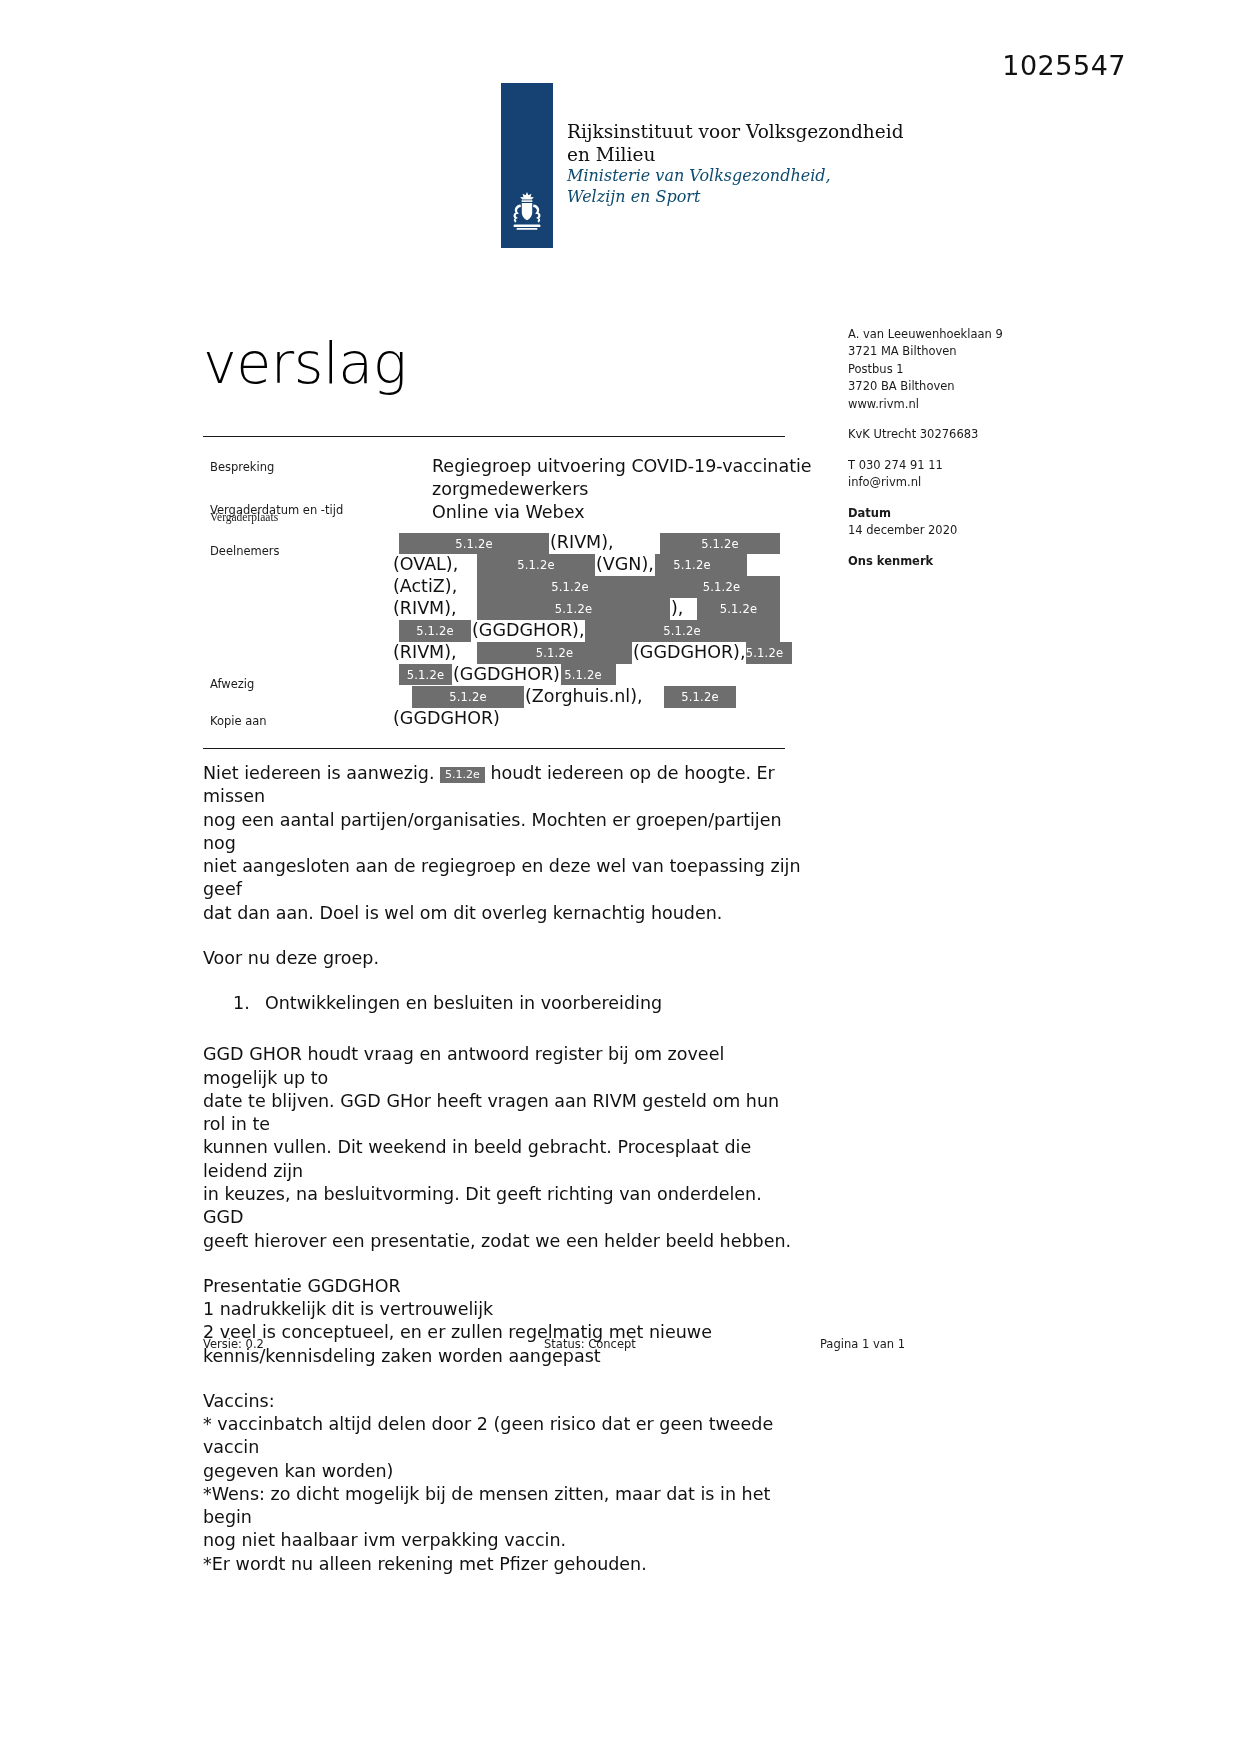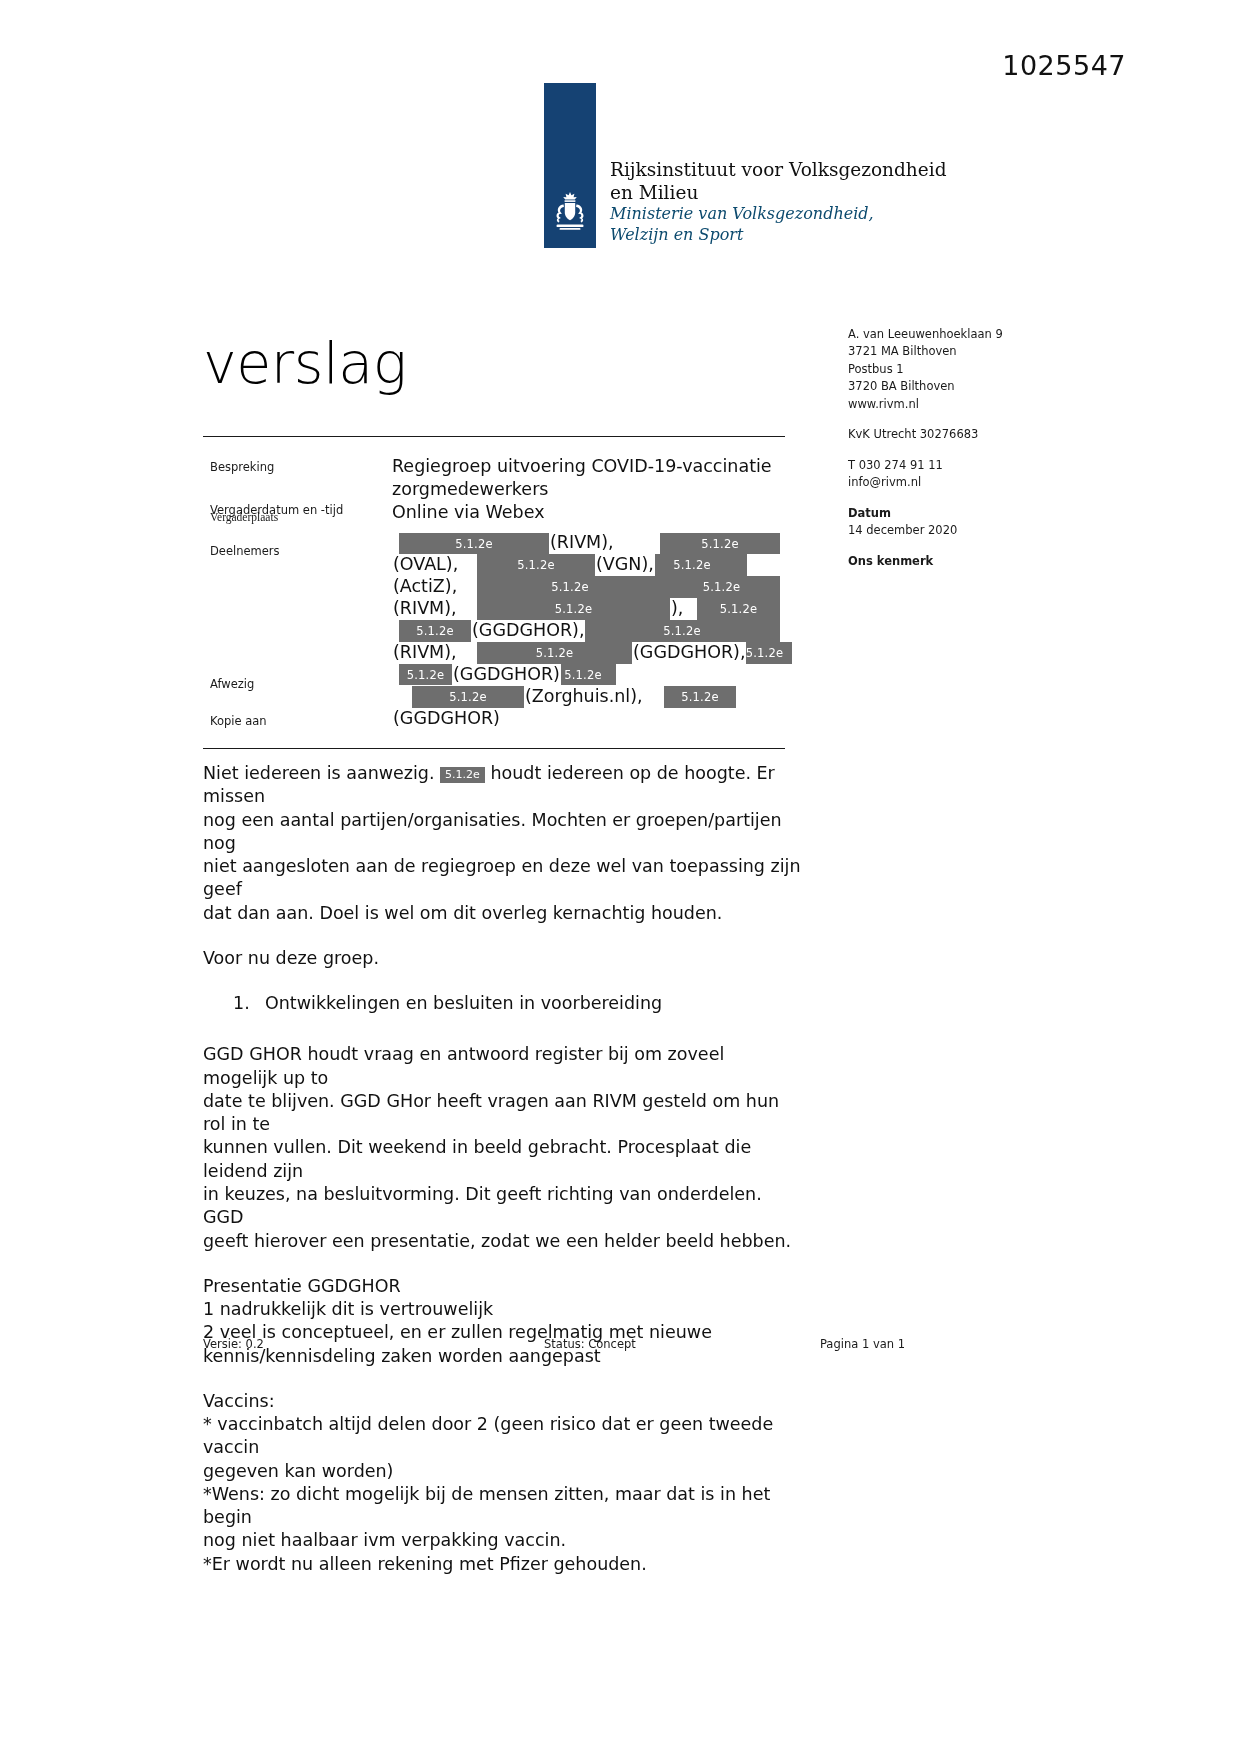--- a/index.html
+++ b/index.html
@@ -26,24 +26,24 @@
     right: 36px;
     font-size: 27px;
     letter-spacing: 0.5px;
     color: #111;
     font-family: "DejaVu Sans", "Liberation Sans", sans-serif;
   }
 
   
   .logo-wrap {
     position: absolute;
-    left: 544px;
+    left: 501px;
     top: 83px;
     display: flex;
-    align-items: flex-end;
+    align-items: center;
   }
   .logo-bar {
     width: 52px;
     height: 165px;
     background: #154273;
     position: relative;
     flex: 0 0 auto;
   }
   .crest {
     position: absolute;
@@ -124,21 +124,21 @@
   }
   .meta-values {
     position: absolute;
     left: 182px;
     top: 0;
     width: 420px;
     font-size: 17.5px;
     line-height: 1.32;
     color: #111;
   }
-  .meta-values .v-line { white-space: nowrap; }
+  .meta-values .v-line { white-space: nowrap; margin-left: 40px; }
 
   
   .redact {
     display: inline-block;
     background: #6e6e6e;
     color: #ffffff;
     font-size: 11.5px;
     line-height: 1;
     padding: 3px 6px 4px 6px;
     vertical-align: 2px;

